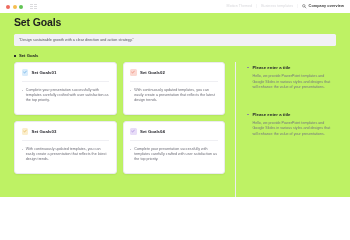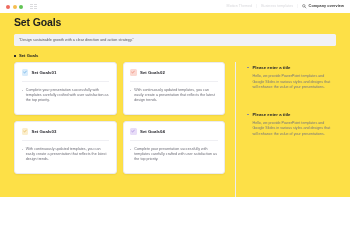--- a/index.html
+++ b/index.html
@@ -13,21 +13,21 @@
   body {
     font-family: "Liberation Sans", sans-serif;
     background: #ffffff;
     color: #2b2b2b;
     -webkit-font-smoothing: antialiased;
   }
 
   .app-window {
     width: 350px;
     height: 197px;
-    background: #fde047;
+    background: #bef264;
     position: relative;
     display: flex;
     flex-direction: column;
   }
 
   
   .titlebar {
     height: 13px;
     flex: 0 0 13px;
     display: flex;

